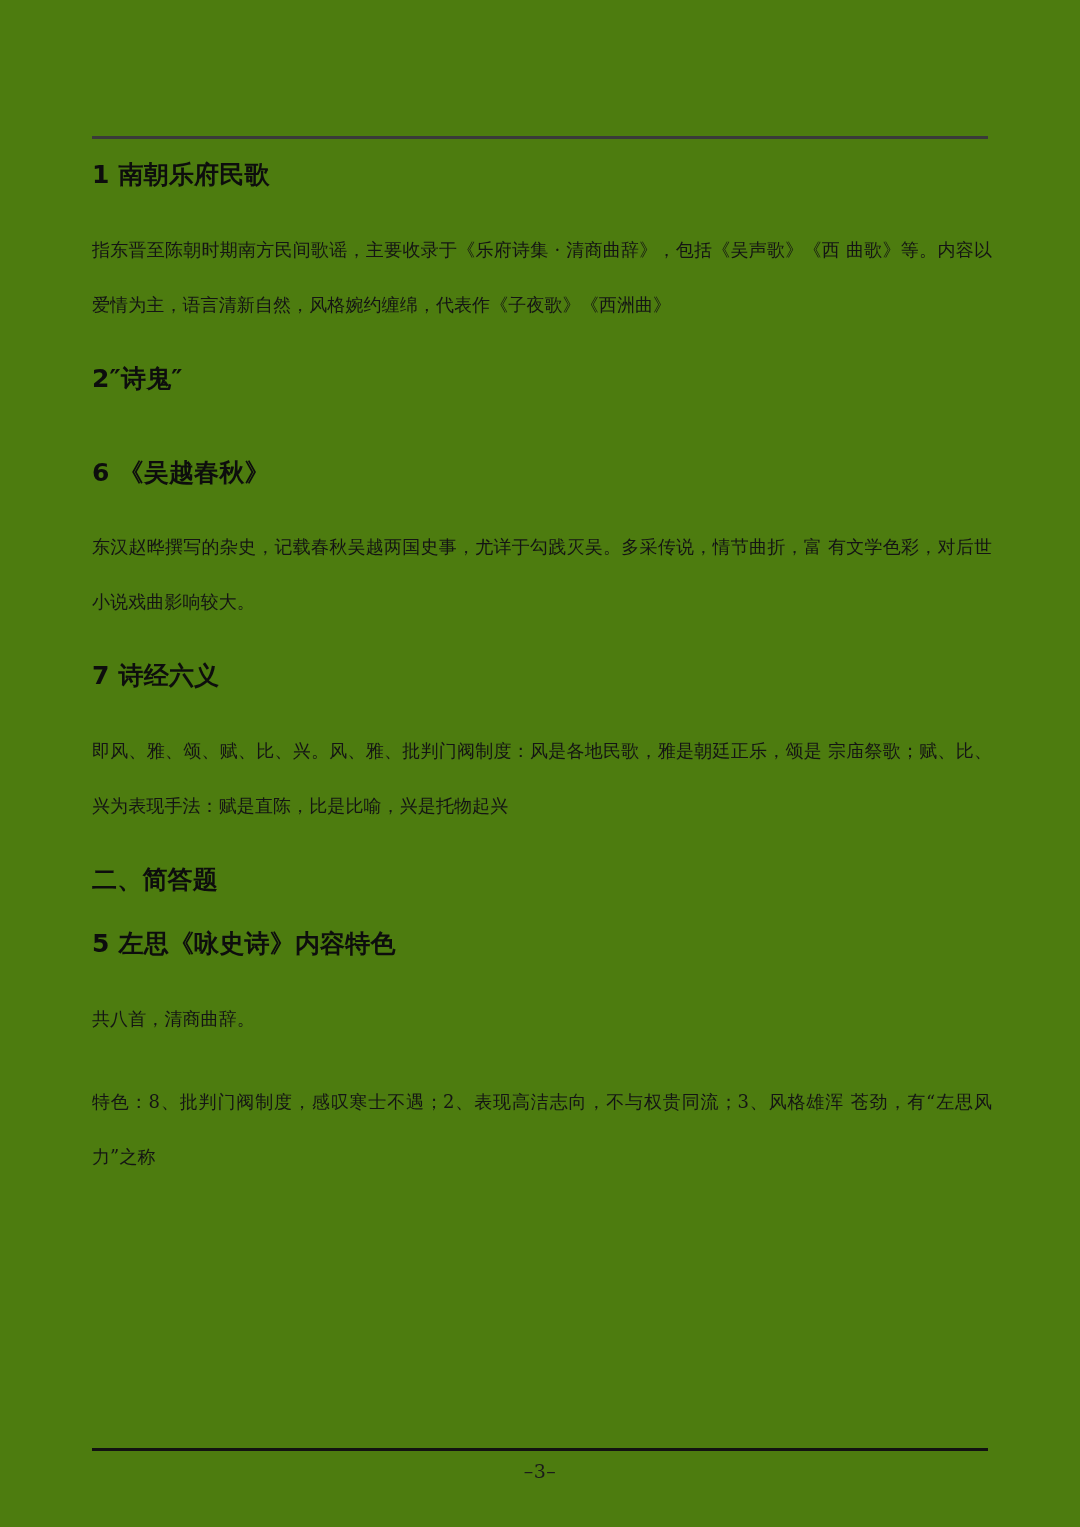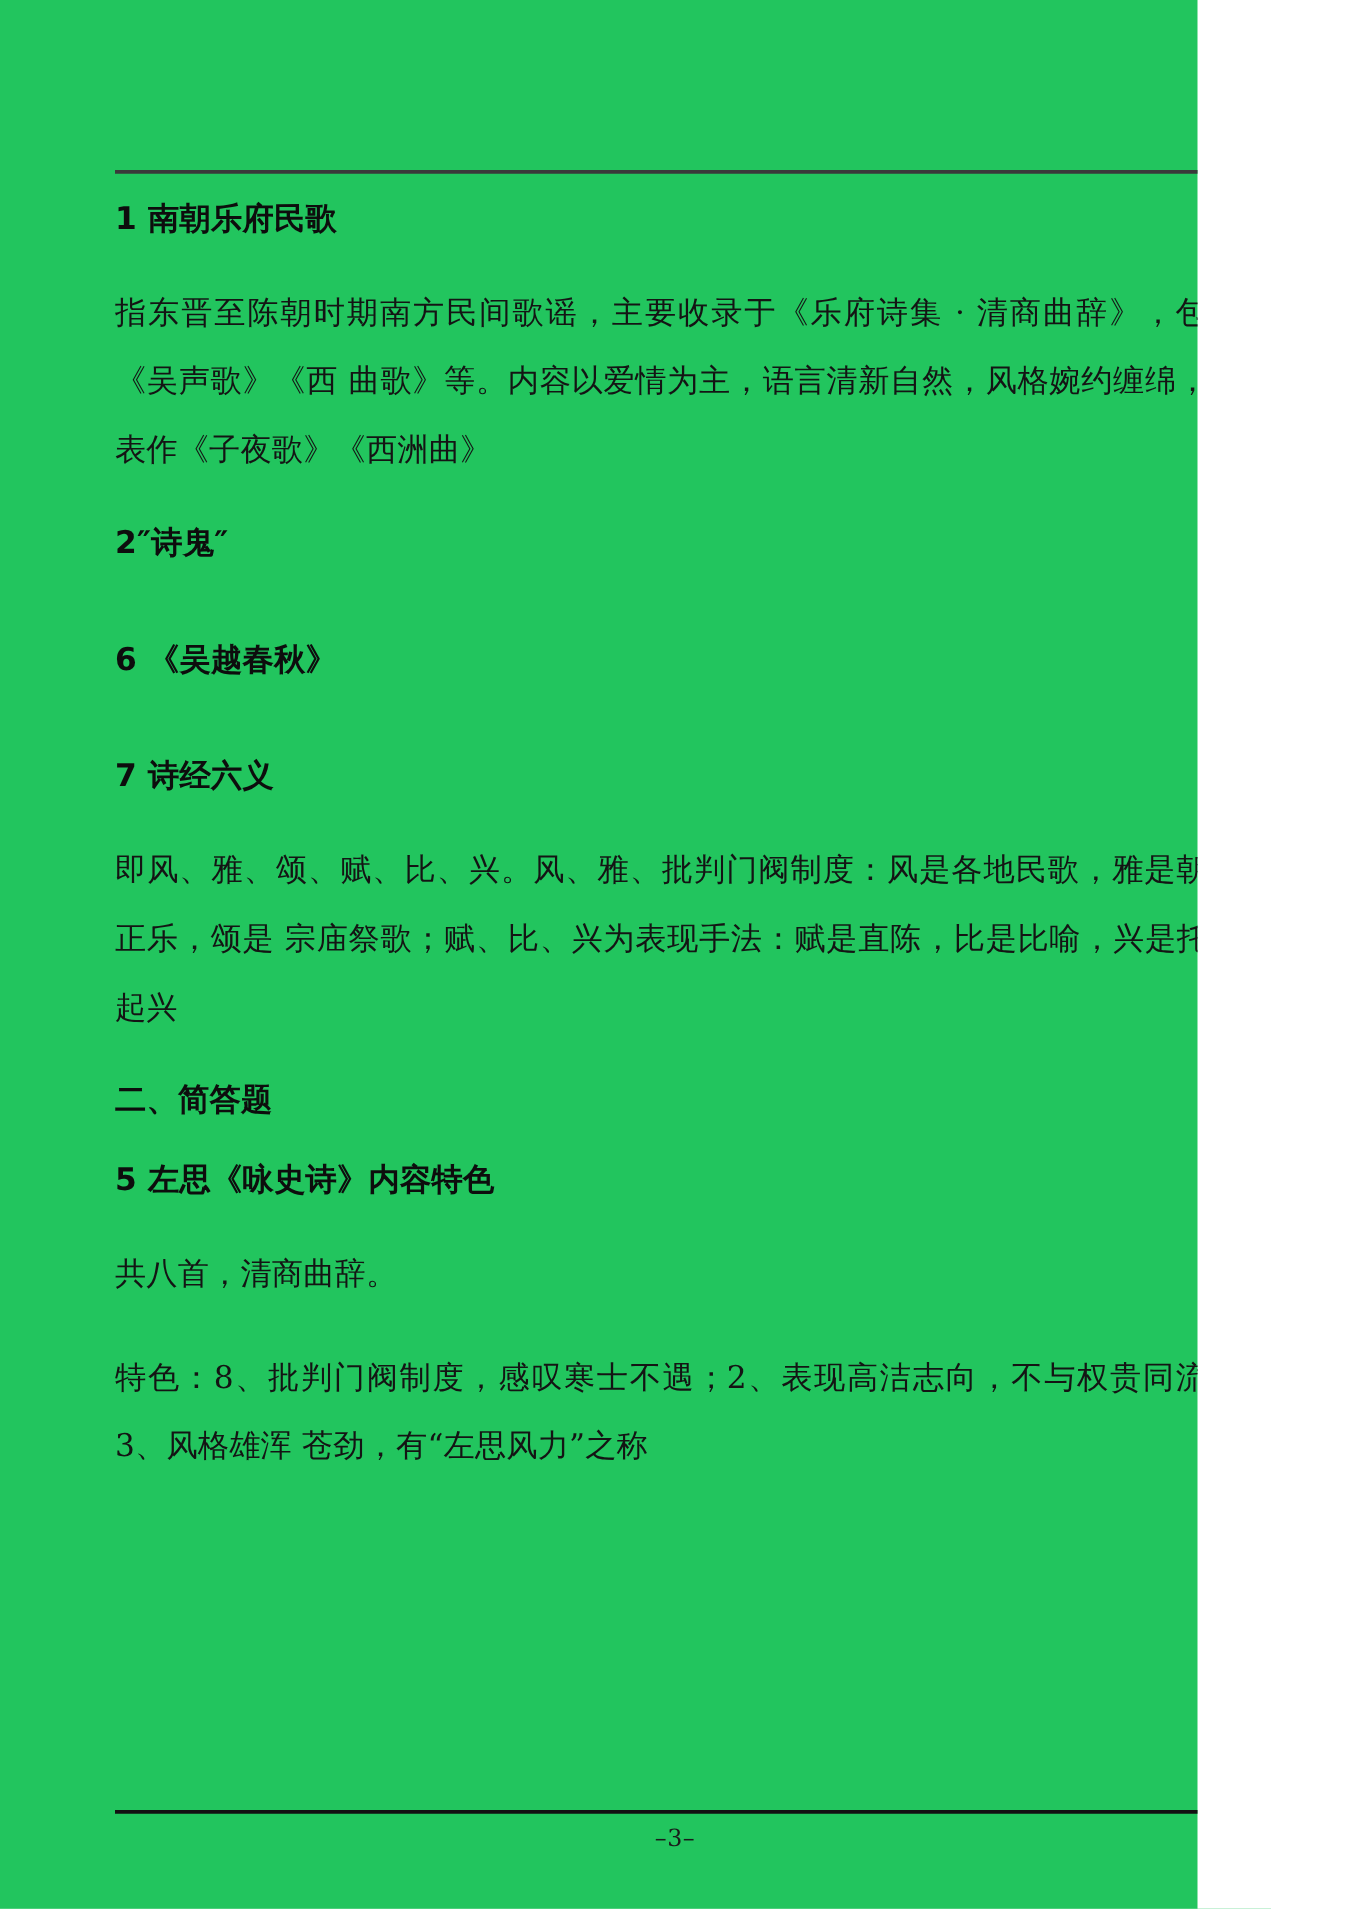--- a/index.html
+++ b/index.html
@@ -9,24 +9,24 @@
   body {
     width: 1080px;
     height: 1527px;
     background: #ffffff;
     font-family: "DejaVu Serif", serif;
     -webkit-font-smoothing: antialiased;
   }
 
   .page {
     position: relative;
-    width: 958px;
+    width: 1080px;
     height: 1527px;
     box-sizing: border-box;
-    background: #22c55e;
+    background: #4d7c0f;
     overflow: hidden;
   }
 
   
   .header-rule {
     position: absolute;
     left: 92px;
     top: 136px;
     width: 896px;
     height: 3px;
@@ -67,21 +67,21 @@
     line-height: 1.35;
     color: #0d0d0d;
     margin: 0;
     padding: 0;
     letter-spacing: 0.2px;
   }
   .heading.h-gap-1 { margin-top: 0px; }
 
   .para {
     font-family: "DejaVu Serif", serif;
-    font-size: 25px;
+    font-size: 18px;
     line-height: 55px;
     color: #141414;
     margin: 0;
     padding: 0;
     text-align: justify;
     text-justify: inter-character;
     letter-spacing: 0.1px;
     white-space: pre-wrap;
   }
 
@@ -105,20 +105,21 @@
 
     <div class="gap-sect"></div>
 
     <div class="heading">2″诗鬼″</div>
     <div class="gap-head"></div>
 
     <div class="gap-sect"></div>
 
     <div class="heading">6  《吴越春秋》</div>
     <div class="gap-head"></div>
+    <div class="para">东汉赵晔撰写的杂史，记载春秋吴越两国史事，尤详于勾践灭吴。多采传说，情节曲折，富 有文学色彩，对后世小说戏曲影响较大。</div>
 
     <div class="gap-sect"></div>
 
     <div class="heading">7 诗经六义</div>
     <div class="gap-head"></div>
     <div class="para">即风、雅、颂、赋、比、兴。风、雅、批判门阀制度：风是各地民歌，雅是朝廷正乐，颂是 宗庙祭歌；赋、比、兴为表现手法：赋是直陈，比是比喻，兴是托物起兴</div>
 
     <div class="gap-sect"></div>
 
     <div class="heading">二、简答题</div>

